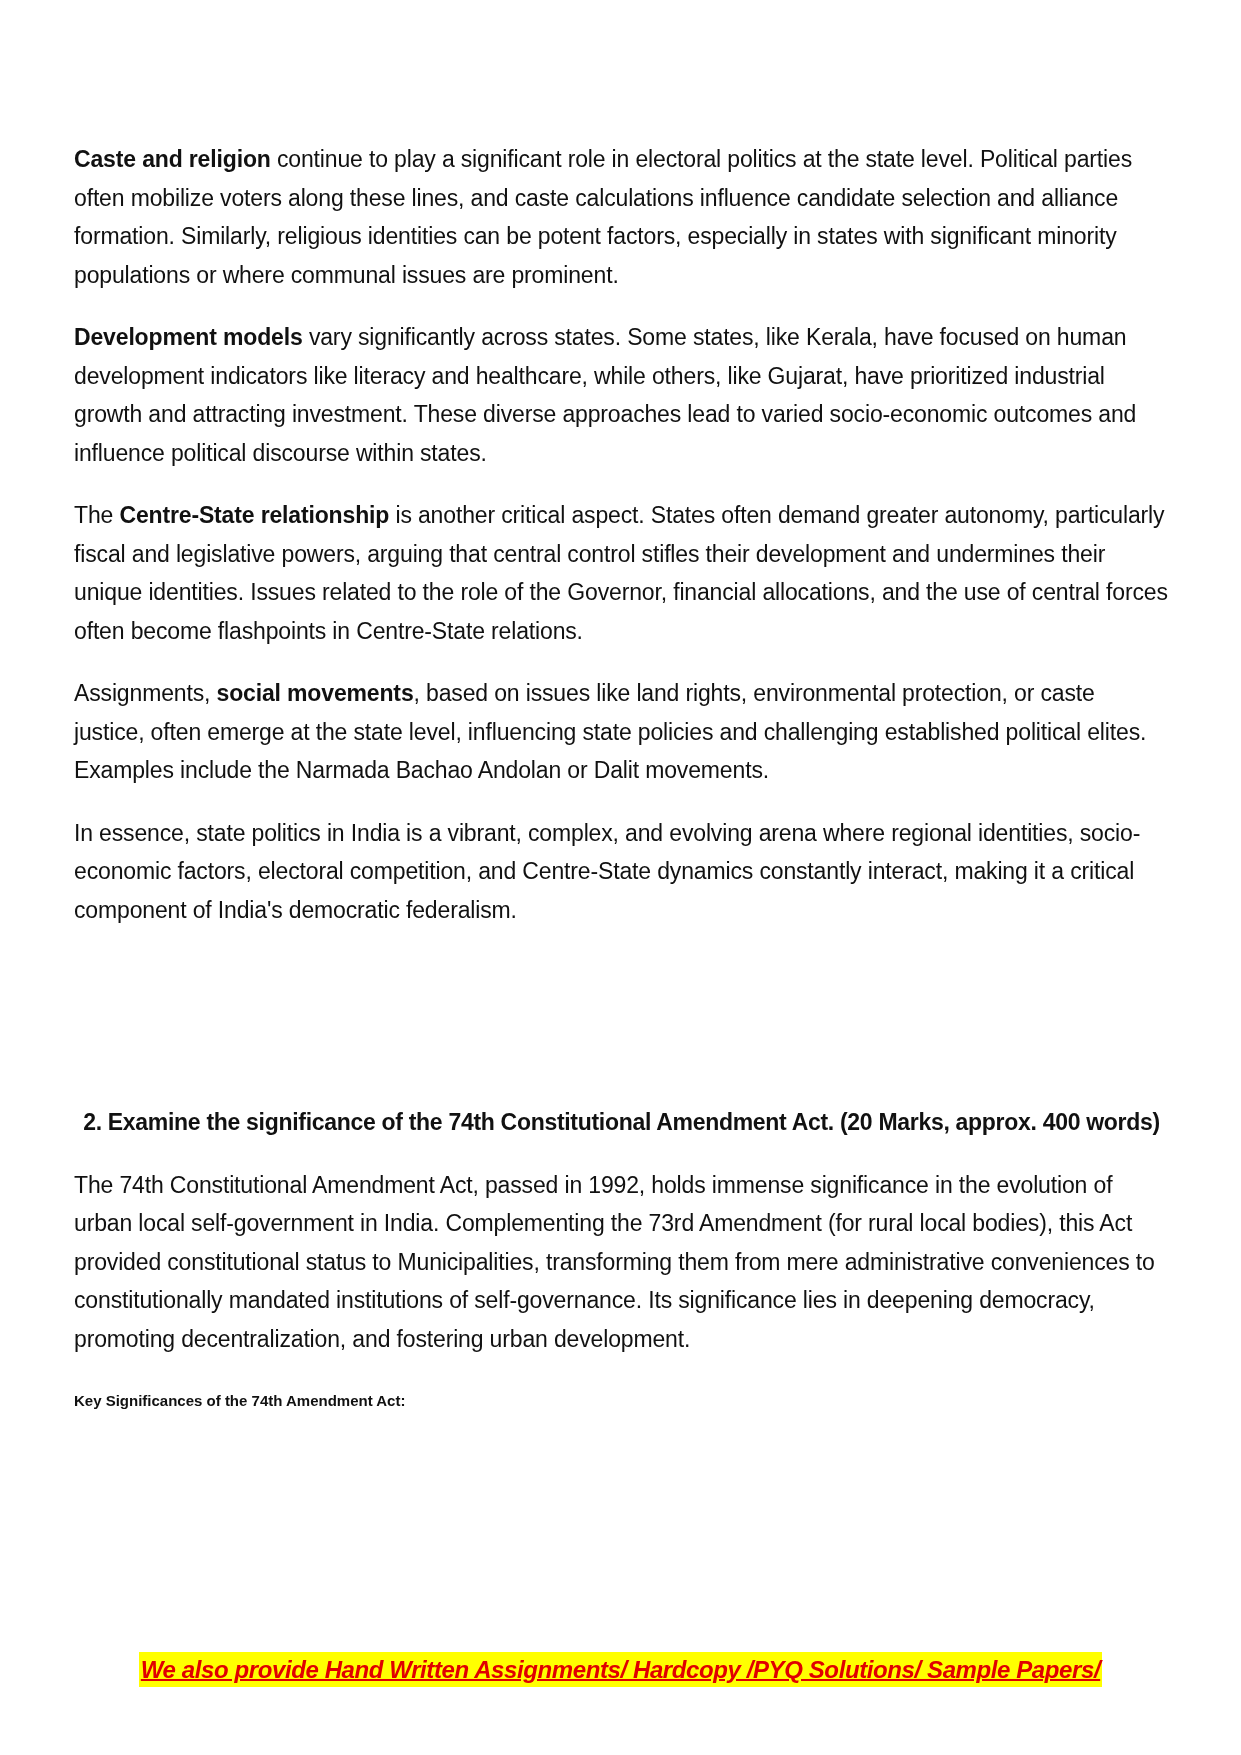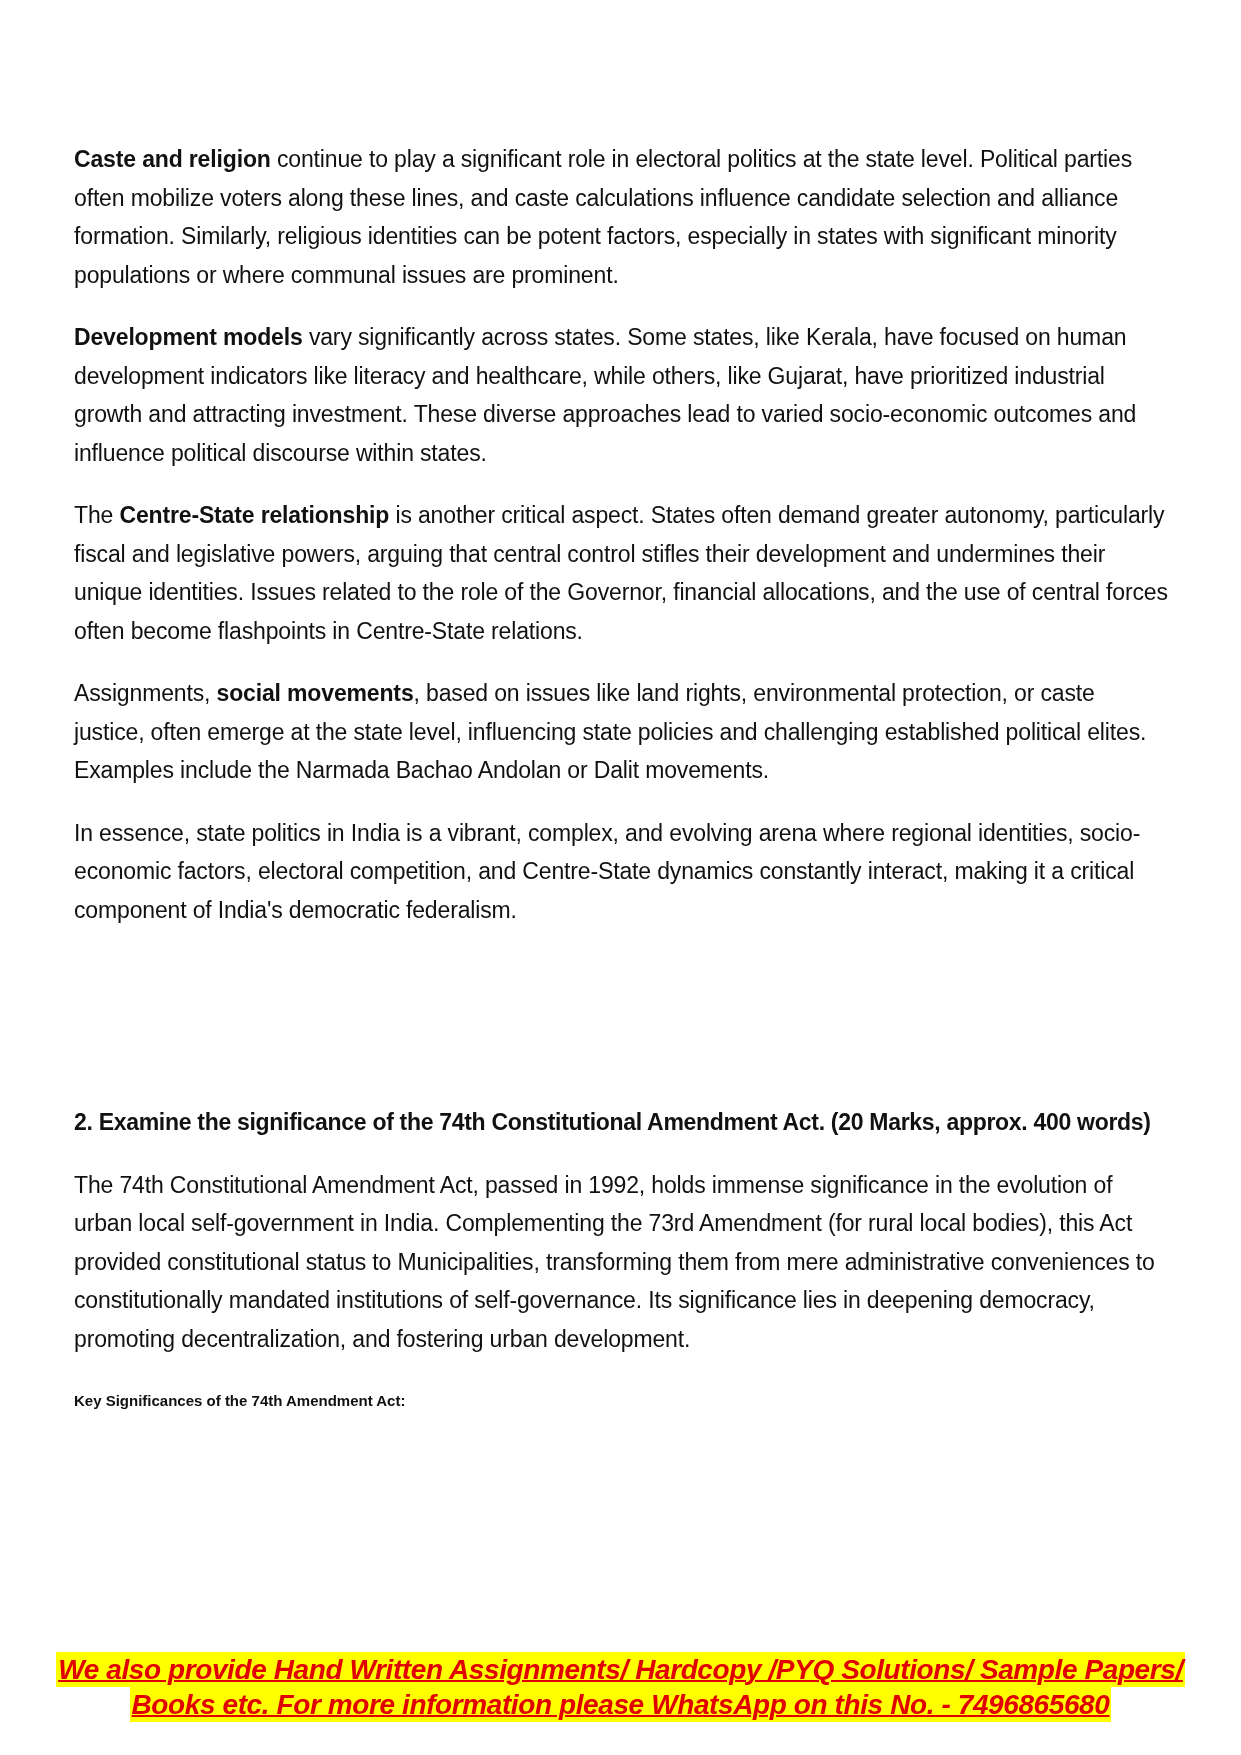--- a/index.html
+++ b/index.html
@@ -32,20 +32,21 @@
     }
     .spacer {
       height: 150px;
     }
     .question {
       font-size: 23px;
       line-height: 38.5px;
       font-weight: bold;
       margin: 0 0 24px 0;
       letter-spacing: -0.3px;
+      text-align: center;
     }
     .subhead {
       font-size: 15px;
       line-height: 38.5px;
       font-weight: bold;
       margin: 0;
     }
     .banner {
       position: absolute;
       left: 0;
@@ -54,21 +55,21 @@
       text-align: center;
     }
     .banner-line {
       display: inline-block;
       background: #ffff00;
       color: #e00000;
       font-weight: bold;
       font-style: italic;
       text-decoration: underline;
       text-decoration-thickness: 2px;
-      font-size: 28px;
+      font-size: 24px;
       line-height: 35px;
       padding: 0 2px;
       letter-spacing: -0.4px;
     }
   </style>
 </head>
 <body>
 
 <div class="page">
 
@@ -87,14 +88,13 @@
   <p class="question">2. Examine the significance of the 74th Constitutional Amendment Act. (20 Marks, approx. 400 words)</p>
 
   <p class="para">The 74th Constitutional Amendment Act, passed in 1992, holds immense significance in the evolution of urban local self-government in India. Complementing the 73rd Amendment (for rural local bodies), this Act provided constitutional status to Municipalities, transforming them from mere administrative conveniences to constitutionally mandated institutions of self-governance. Its significance lies in deepening democracy, promoting decentralization, and fostering urban development.</p>
 
   <p class="subhead">Key Significances of the 74th Amendment Act:</p>
 
 </div>
 
 <div class="banner">
   <div><span class="banner-line">We also provide Hand Written Assignments/ Hardcopy /PYQ Solutions/ Sample Papers/</span></div>
-  <div><span class="banner-line">Books etc. For more information please WhatsApp on this No. - 7496865680</span></div>
 </div>
 
 </body></html>

